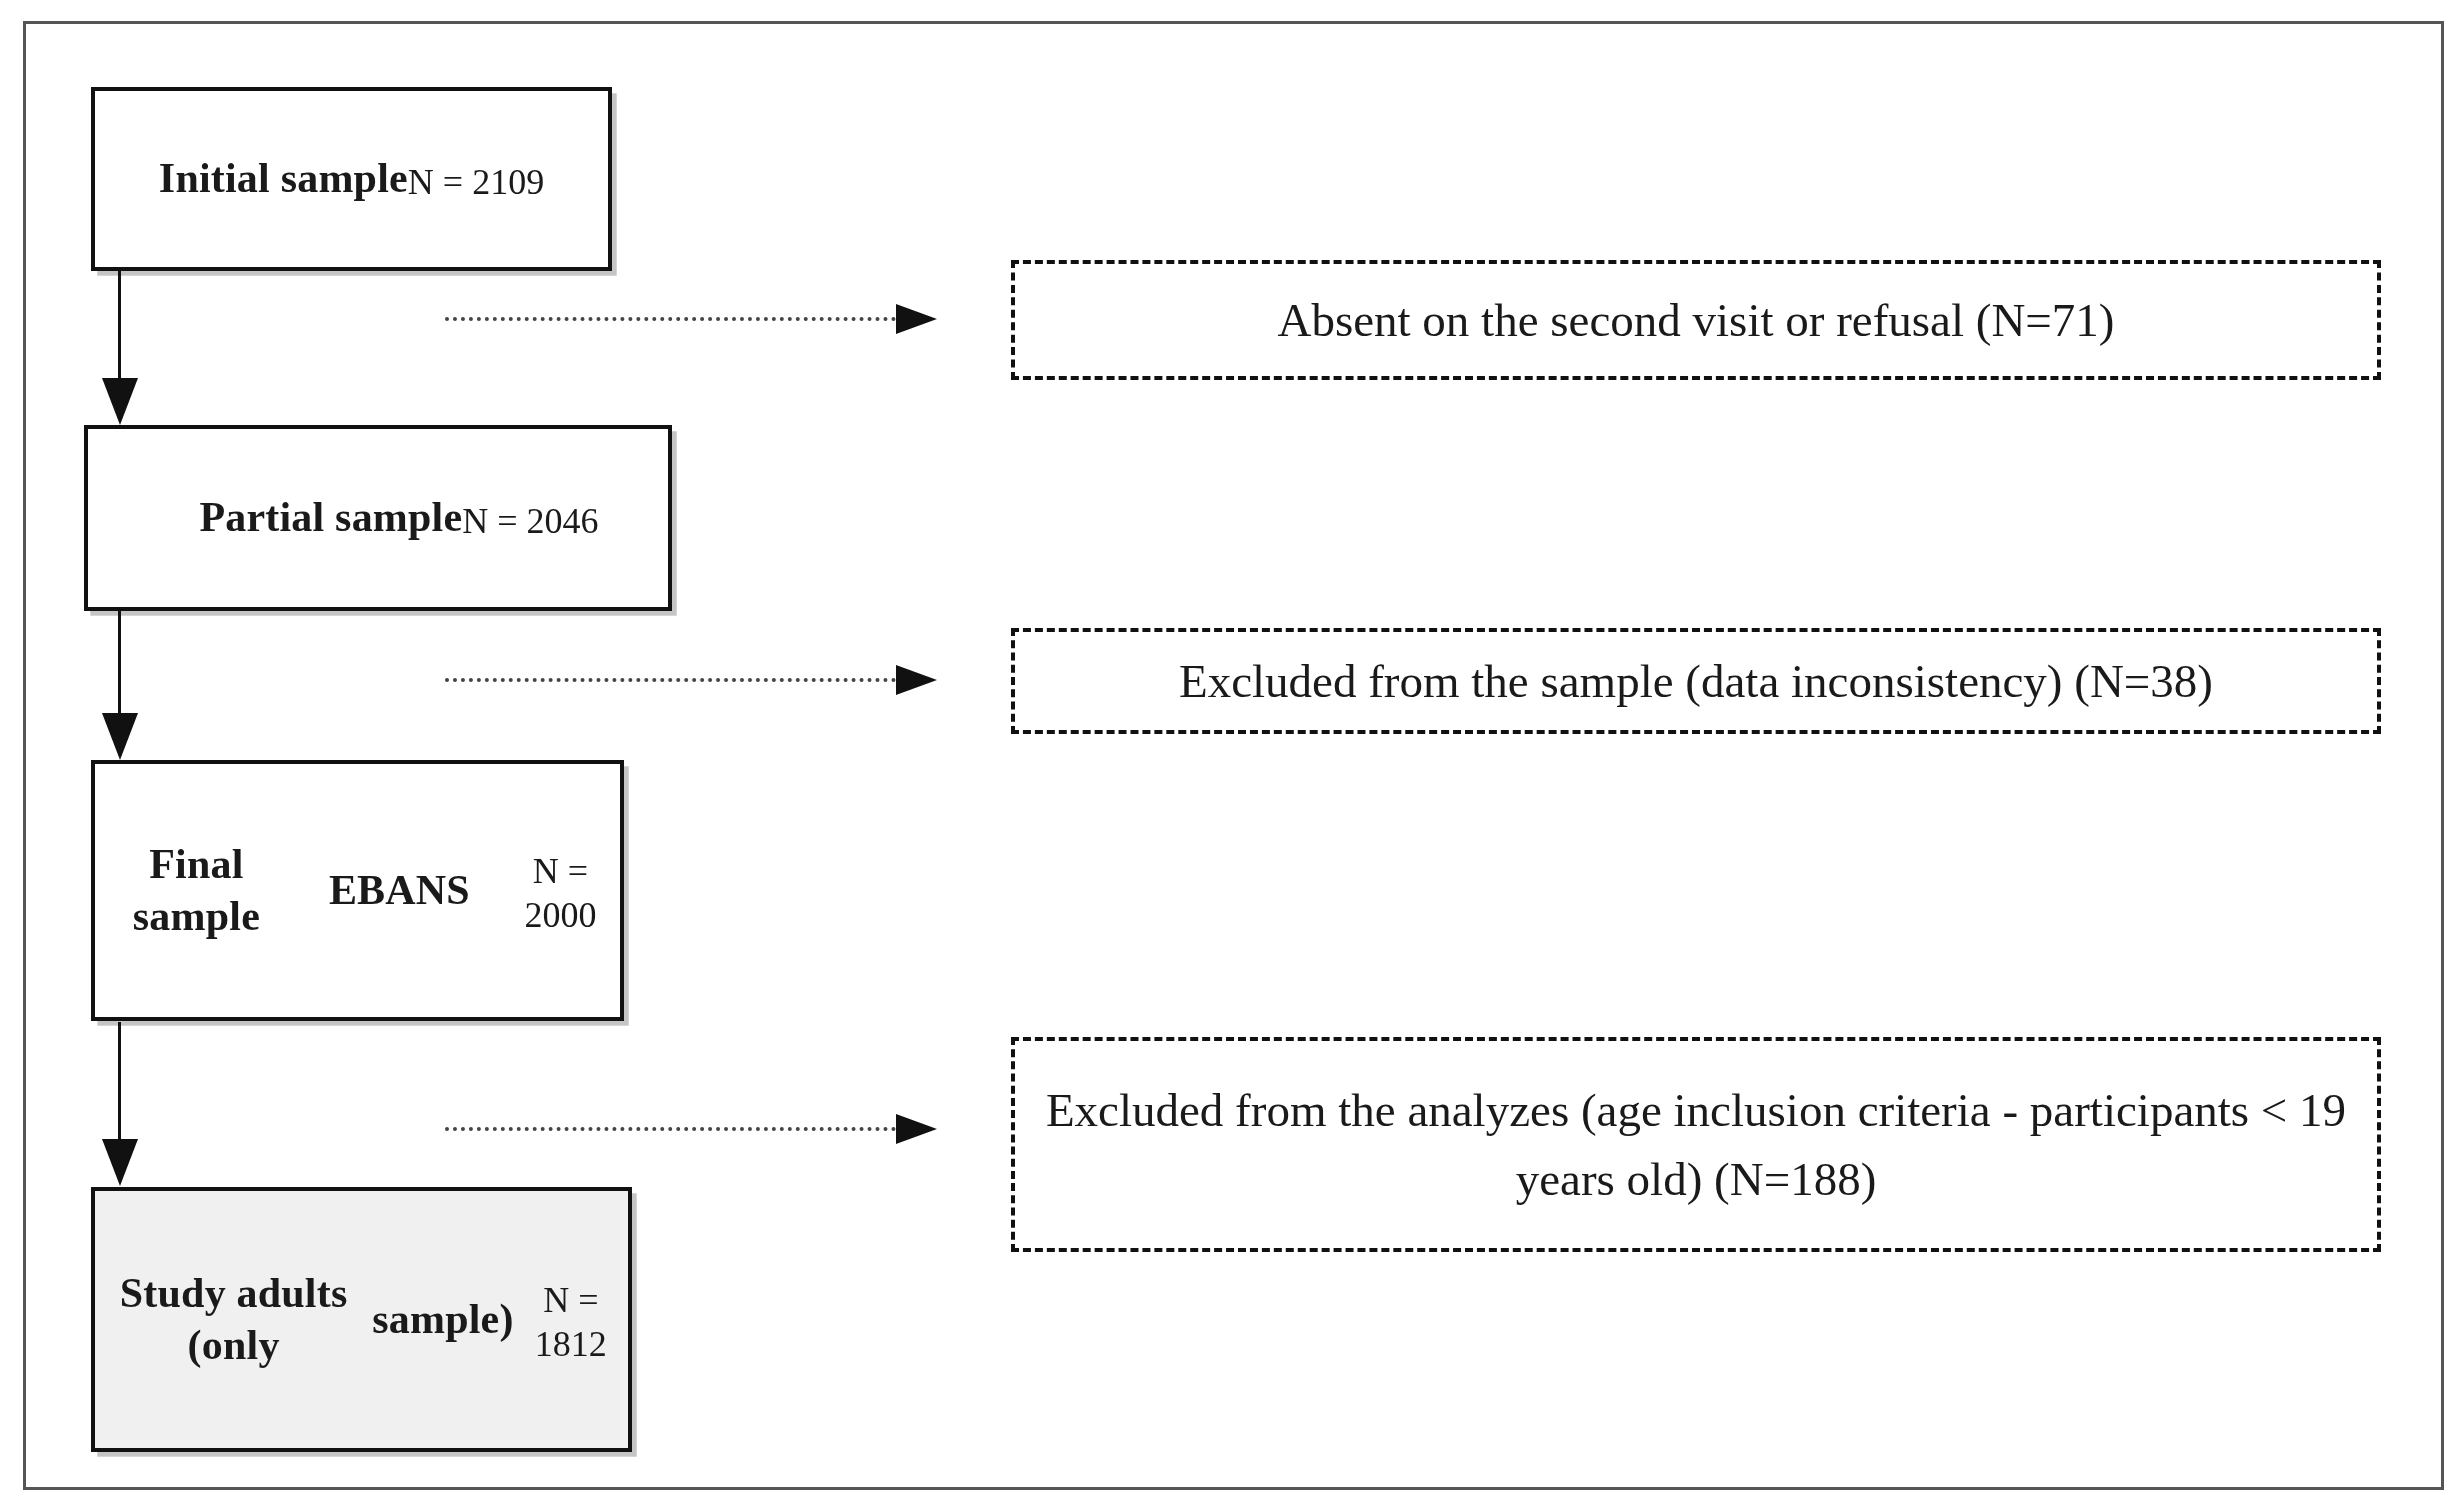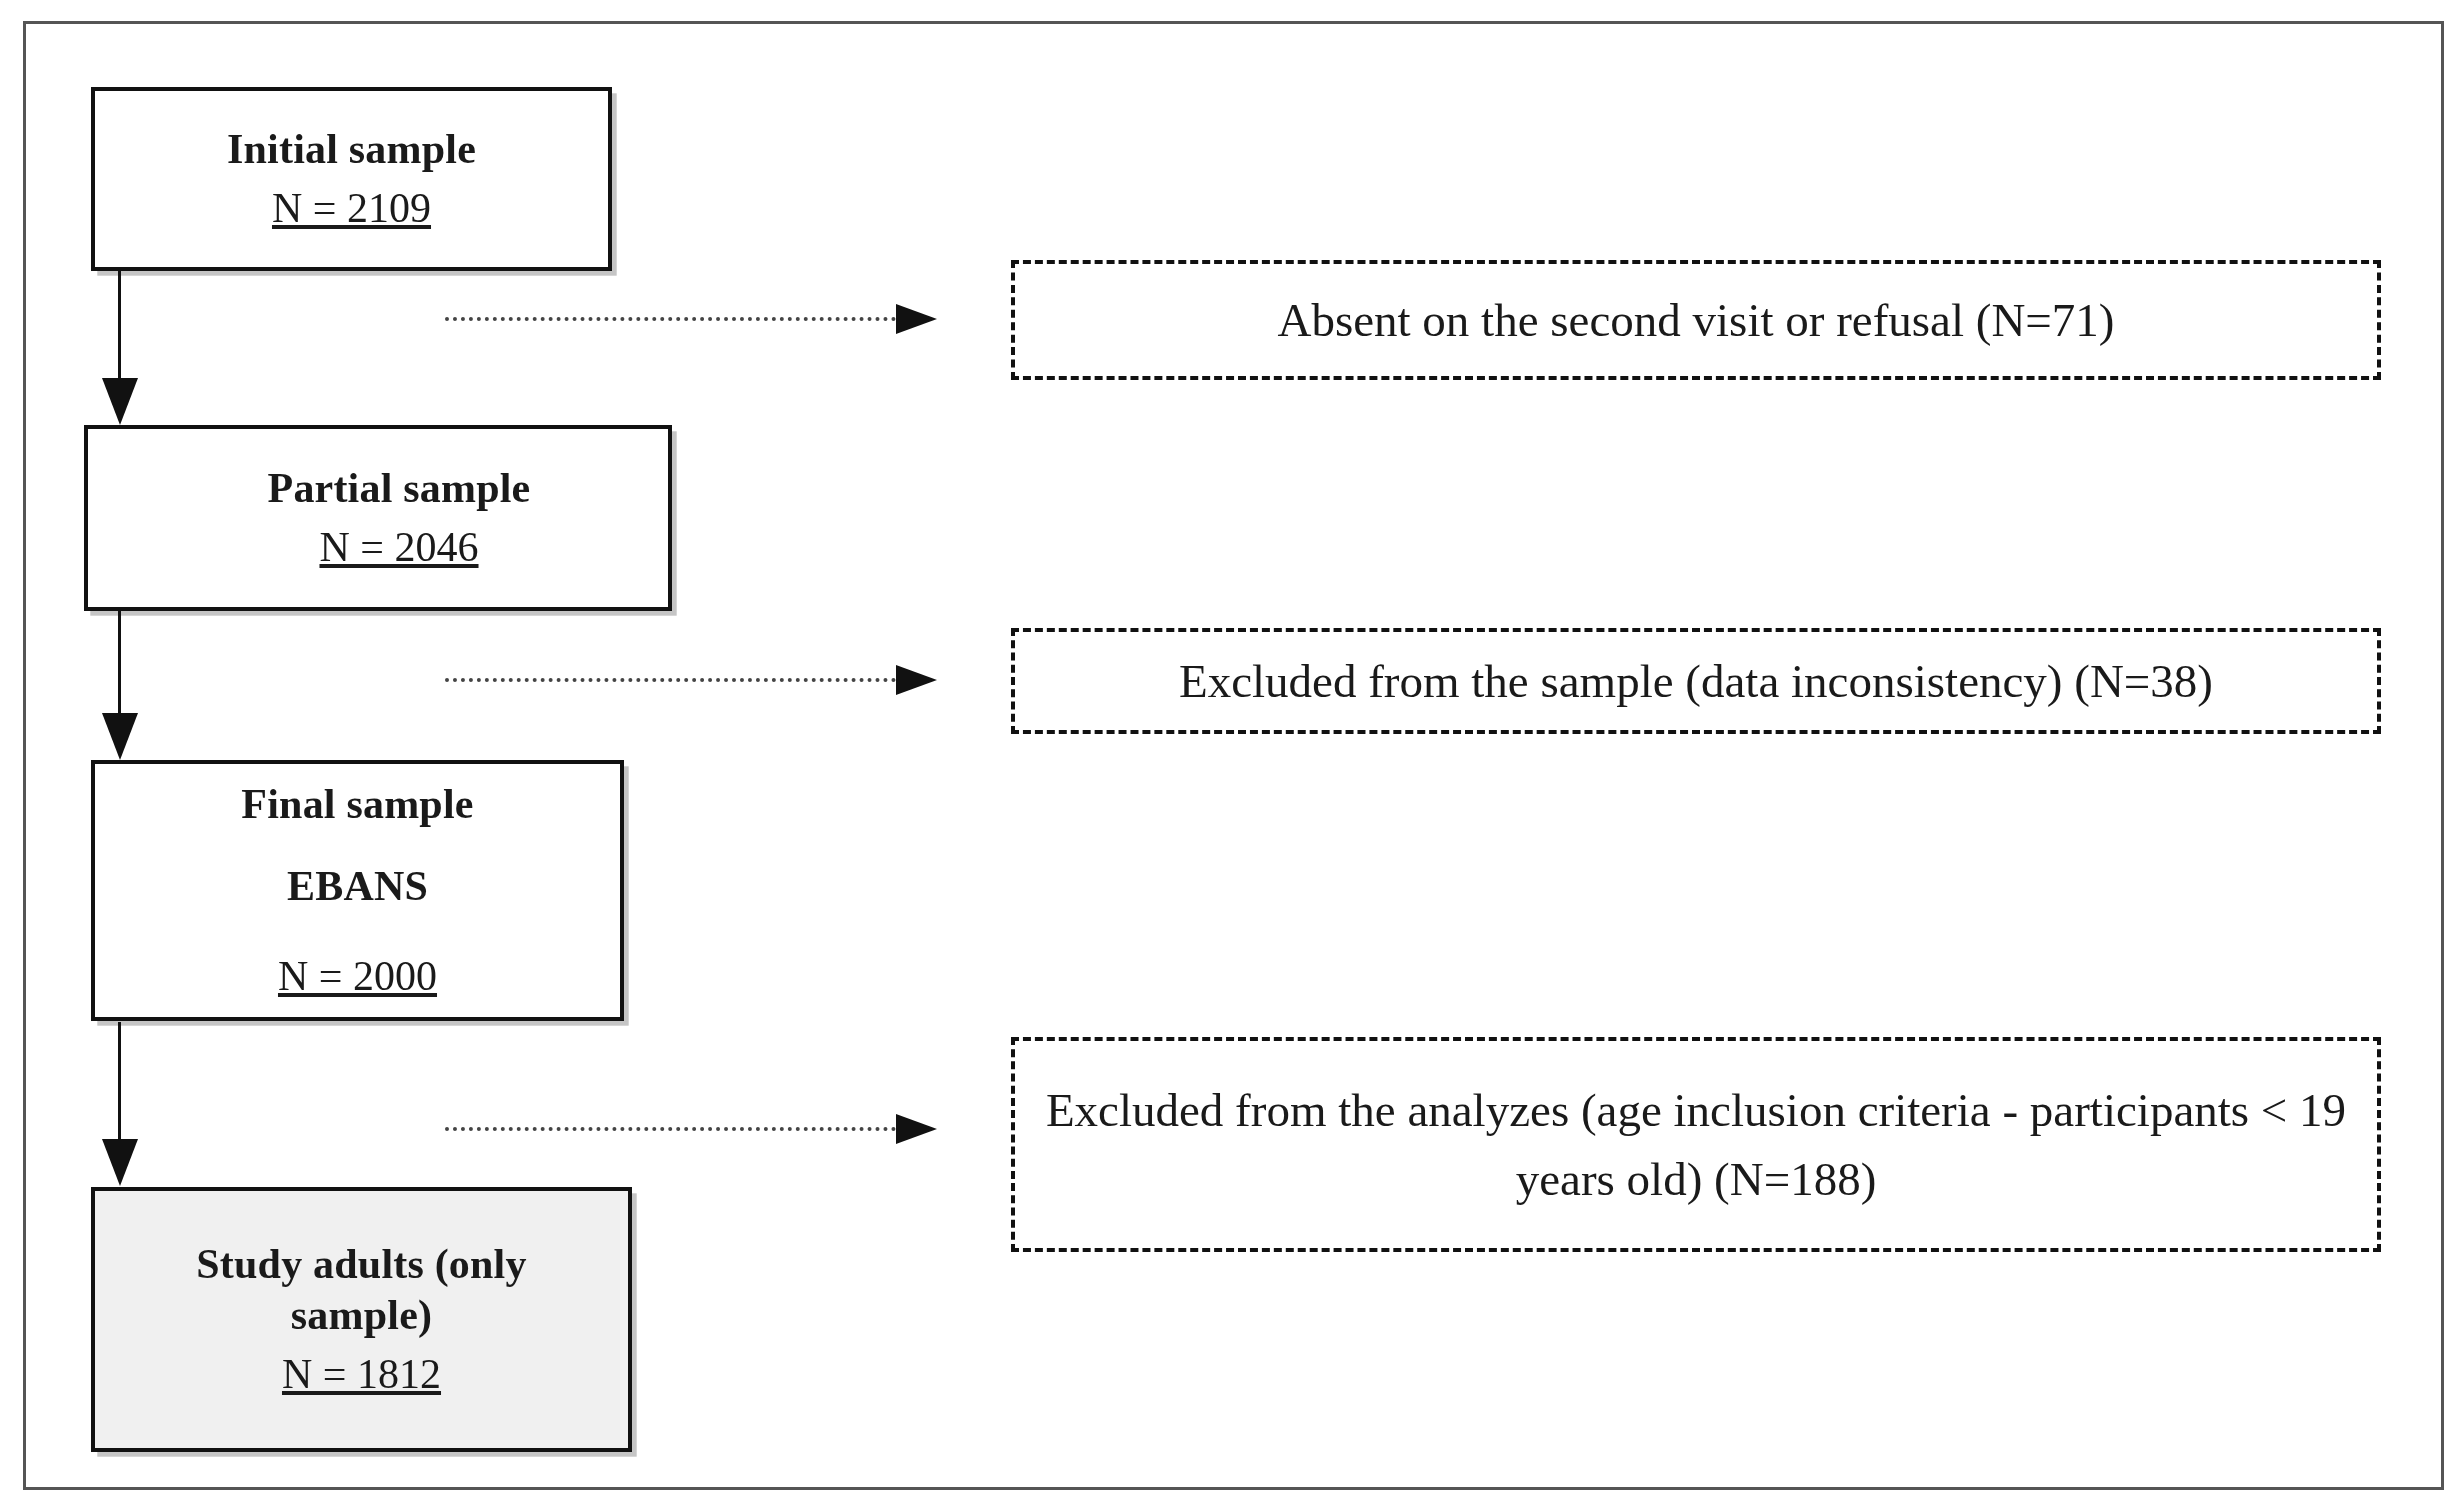--- a/index.html
+++ b/index.html
@@ -32,39 +32,38 @@
     background: transparent;
   }
 
   
   .node {
     position: absolute;
     box-sizing: border-box;
     border: 4.7px solid #111111;
     background: #ffffff;
     display: flex;
-    flex-direction: column;
+    flex-direction: row;
     align-items: center;
     justify-content: center;
     text-align: center;
     color: #1a1a1a;
     box-shadow: 5.5px 5.5px 0 -0.8px rgba(150,150,150,0.55);
   }
   .node .title {
     font-weight: bold;
     font-size: 42px;
     line-height: 1.22;
     letter-spacing: 0.2px;
   }
   .node .count {
     font-weight: normal;
-    font-size: 42px;
+    font-size: 36px;
     line-height: 1.22;
     margin-top: 7.8px;
-    text-decoration: underline;
   }
   .node.shaded {
     background: #f0f0f0;
   }
 
   #node-initial  { left:91px; top:87px;  width:521px; height:184px; }
   #node-partial  { left:84px; top:425px;  width:588px; height:186px;padding-left:42px; }
   #node-final    { left:91px; top:760px;  width:533px; height:261px;gap:31px; }
   #node-study    { left:91px; top:1187px; width:541px; height:265px; }
 

